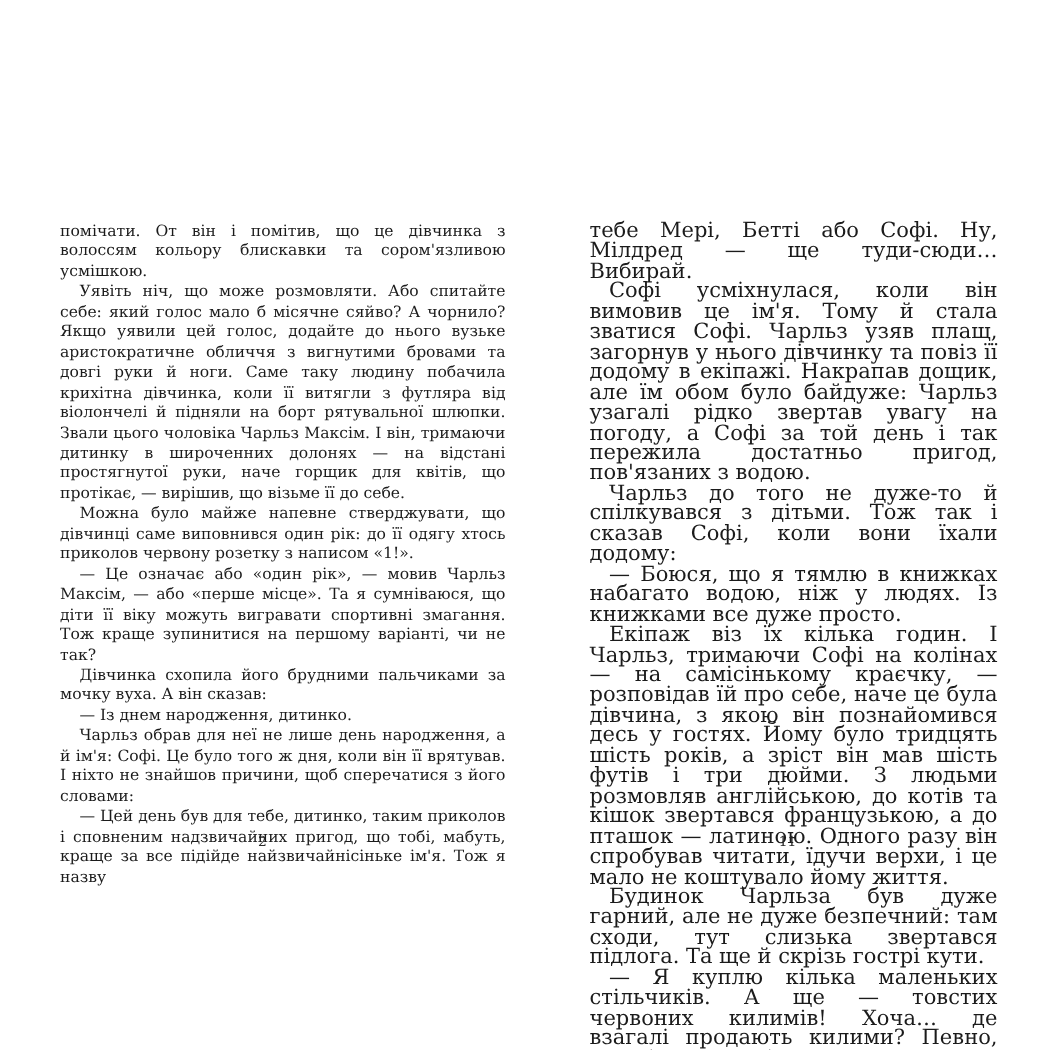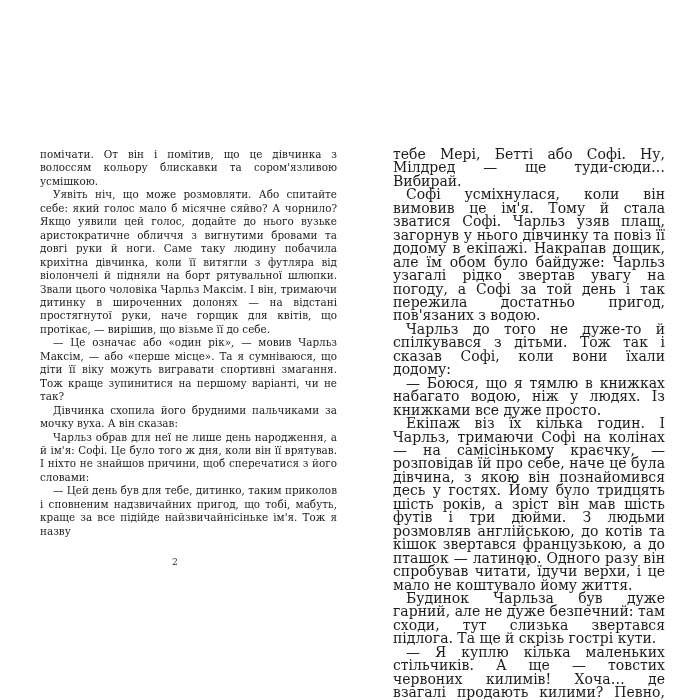--- a/index.html
+++ b/index.html
@@ -68,22 +68,24 @@
 </style>
 </head>
 <body>
 
 <div class="spread">
 
   <div class="page page-left">
     <div class="textblock">
       <p class="para no-indent">помічати. От він і помітив, що це дівчинка з волоссям кольору блискавки та сором'язливою усмішкою.</p>
       <p class="para">Уявіть ніч, що може розмовляти. Або спитайте себе: який голос мало б місячне сяйво? А чорнило? Якщо уявили цей голос, додайте до нього вузьке аристократичне обличчя з вигнутими бровами та довгі руки й ноги. Саме таку людину побачила крихітна дівчинка, коли її витягли з футляра від віолончелі й підняли на борт рятувальної шлюпки. Звали цього чоловіка Чарльз Максім. І він, тримаючи дитинку в широченних долонях — на відстані простягнутої руки, наче горщик для квітів, що протікає, — вирішив, що візьме її до себе.</p>
+      <p class="para">Можна було майже напевне стверджувати, що дівчинці саме виповнився один рік: до її одягу хтось приколов червону розетку з написом «1!».</p>
       <p class="para">— Це означає або «один рік», — мовив Чарльз Максім, — або «перше місце». Та я сумніваюся, що діти її віку можуть вигравати спортивні змагання. Тож краще зупинитися на першому варіанті, чи не так?</p>
       <p class="para">Дівчинка схопила його брудними пальчиками за мочку вуха. А він сказав:</p>
+      <p class="para">— Із днем народження, дитинко.</p>
       <p class="para">Чарльз обрав для неї не лише день народження, а й ім'я: Софі. Це було того ж дня, коли він її врятував. І ніхто не знайшов причини, щоб сперечатися з його словами:</p>
       <p class="para">— Цей день був для тебе, дитинко, таким приколов і сповненим надзвичайних пригод, що тобі, мабуть, краще за все підійде найзвичайнісіньке ім'я. Тож я назву</p>
     </div>
     <div class="folio">2</div>
   </div>
 
   <div class="page page-right">
     <div class="textblock">
       <p class="para no-indent">тебе Мері, Бетті або Софі. Ну, Мілдред — ще туди-сюди… Вибирай.</p>
       <p class="para">Софі усміхнулася, коли він вимовив це ім'я. Тому й стала зватися Софі. Чарльз узяв плащ, загорнув у нього дівчинку та повіз її додому в екіпажі. Накрапав дощик, але їм обом було байдуже: Чарльз узагалі рідко звертав увагу на погоду, а Софі за той день і так пережила достатньо пригод, пов'язаних з водою.</p>

